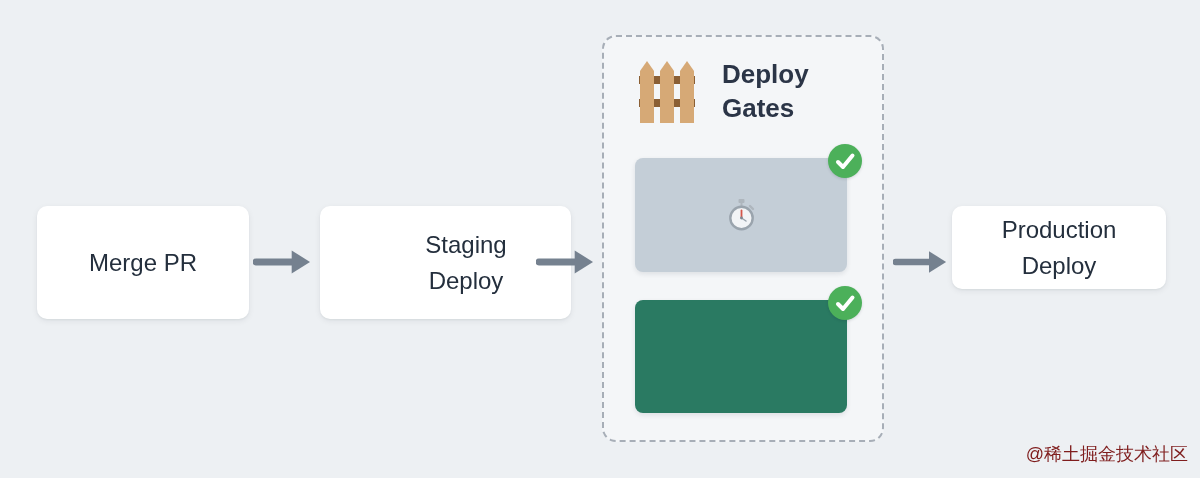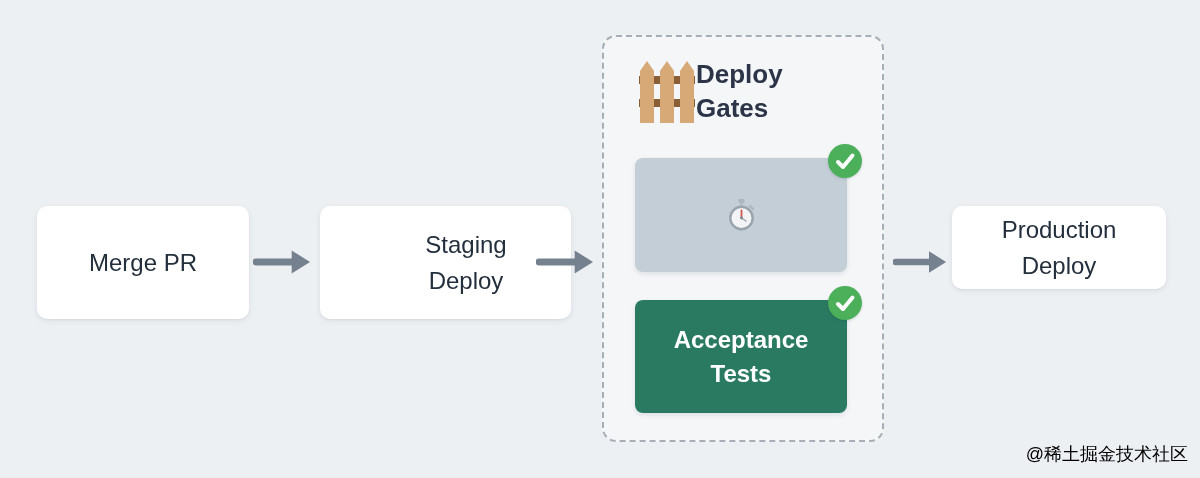--- a/index.html
+++ b/index.html
@@ -18,39 +18,39 @@
 
   
   .arrow{position:absolute;}
   .arrow-1{left:253px;top:247px;}
   .arrow-2{left:536px;top:247px;}
   .arrow-3{left:893px;top:247px;}
 
   
   .gates{position:absolute;left:602px;top:35px;width:282px;height:407px;
          border:2px dashed #a7aeb7;border-radius:14px;background:#f4f6f8;box-sizing:border-box;}
-  .gates-header{position:absolute;left:34px;top:20px;display:flex;align-items:center;}
+  .gates-header{position:absolute;left:34px;top:20px;display:flex;align-items:center;gap:26px;}
   .gates-title{font-size:26px;line-height:34px;font-weight:bold;color:#2b3547;max-width:110px;}
 
   
   .gate{position:absolute;left:31px;width:212px;border-radius:8px;
         display:flex;align-items:center;justify-content:center;
         box-shadow:0 2px 5px rgba(20,30,45,.10);}
   .gate-bake{top:121px;height:114px;background:#c4ced7;color:#23303e;font-size:24px;}
   .gate-bake .gate-inner{display:flex;align-items:center;gap:9px;}
   .gate-accept{top:263px;height:113px;background:#2a7a62;color:#ffffff;
                font-size:24px;font-weight:bold;text-align:center;line-height:34px;}
   .gate-accept .lbl{max-width:160px;}
 
   
   .badge{position:absolute;top:-14px;right:-15px;width:34px;height:34px;border-radius:50%;
          background:#4cb05a;display:flex;align-items:center;justify-content:center;
          box-shadow:0 1px 3px rgba(20,30,45,.15);}
 
-  .watermark{position:absolute;right:12px;bottom:12px;font-size:18px;color:#000000;text-align:center;}
+  .watermark{position:absolute;right:12px;bottom:12px;font-size:18px;color:#7f1d1d;text-align:center;}
 </style>
 </head>
 <body>
 
 <div class="canvas">
 
   <div class="node node-merge">
     <span class="lbl">Merge PR</span>
   </div>
 
@@ -94,21 +94,20 @@
         </svg>
       </div>
       <div class="badge">
         <svg width="34" height="34" viewBox="0 0 34 34">
           <polyline points="10,18 15,23 24.5,11.5" fill="none" stroke="#ffffff" stroke-width="4" stroke-linecap="round" stroke-linejoin="round"></polyline>
         </svg>
       </div>
     </div>
 
     <div class="gate gate-accept">
-      <span class="lbl">Acceptance Tests</span>
       <div class="badge">
         <svg width="34" height="34" viewBox="0 0 34 34">
           <polyline points="10,18 15,23 24.5,11.5" fill="none" stroke="#ffffff" stroke-width="4" stroke-linecap="round" stroke-linejoin="round"></polyline>
         </svg>
       </div>
     </div>
 
   </div>
 
   <svg class="arrow arrow-3" width="54" height="30" viewBox="0 0 60 30">

